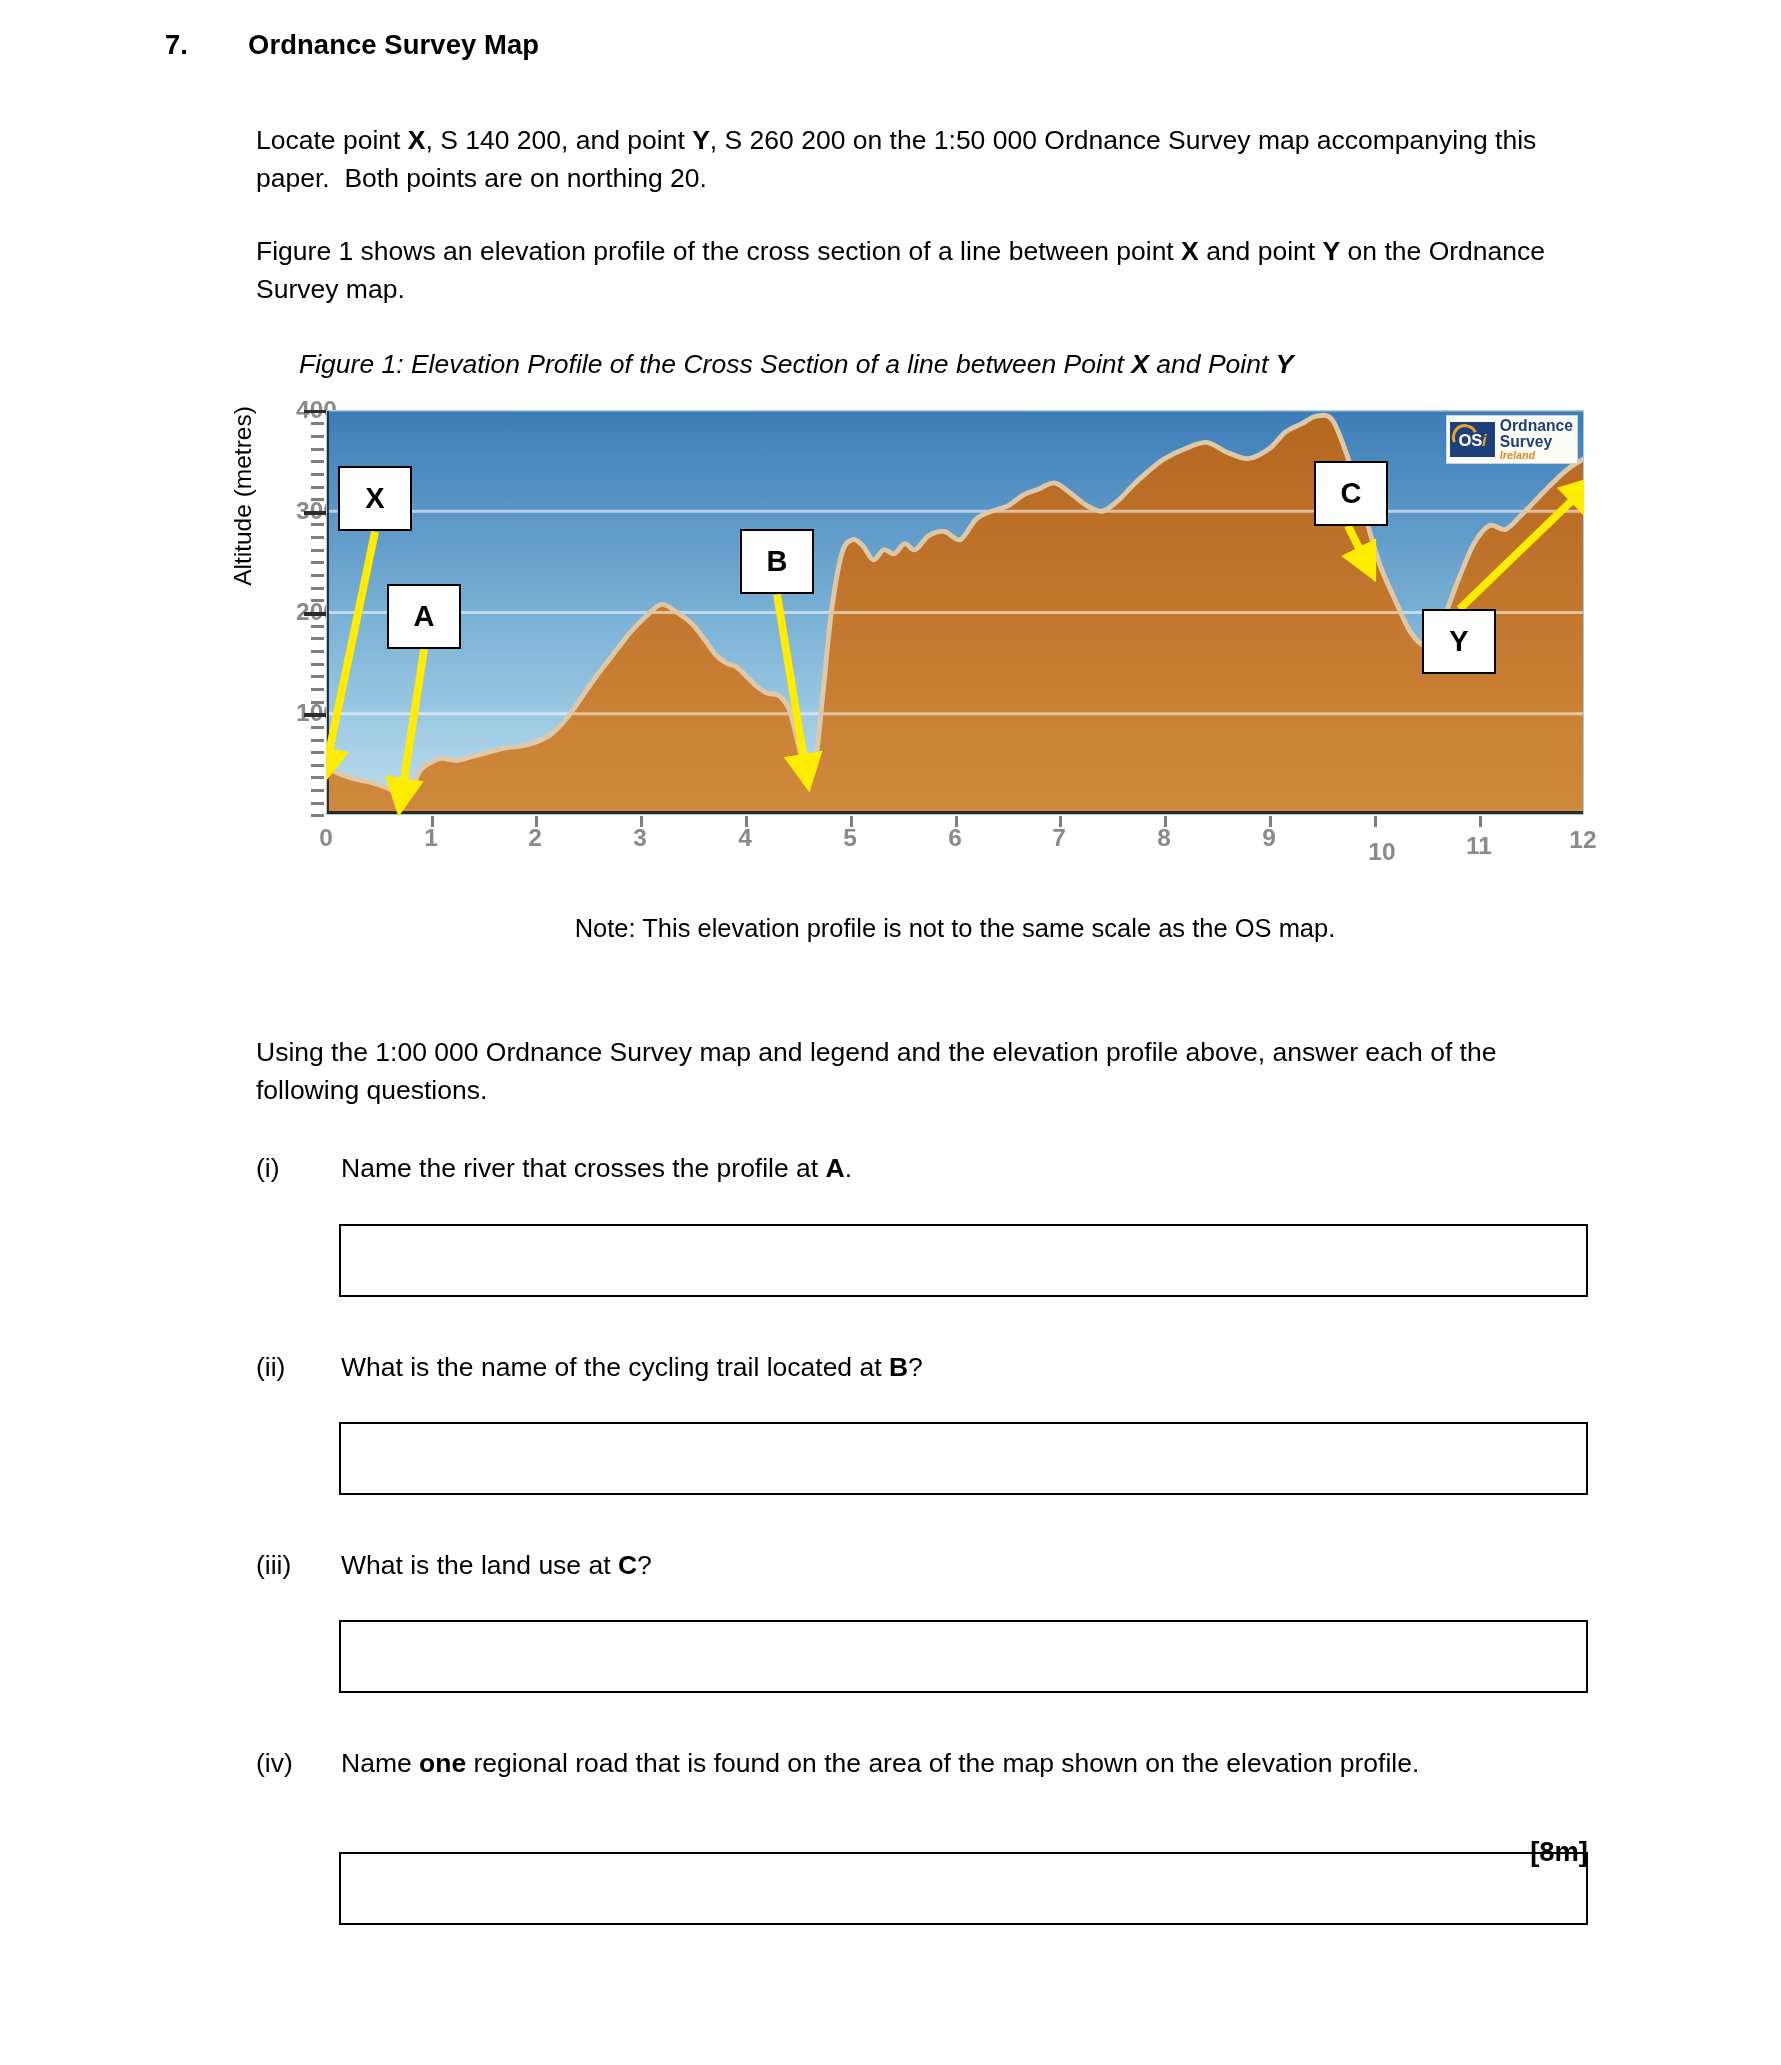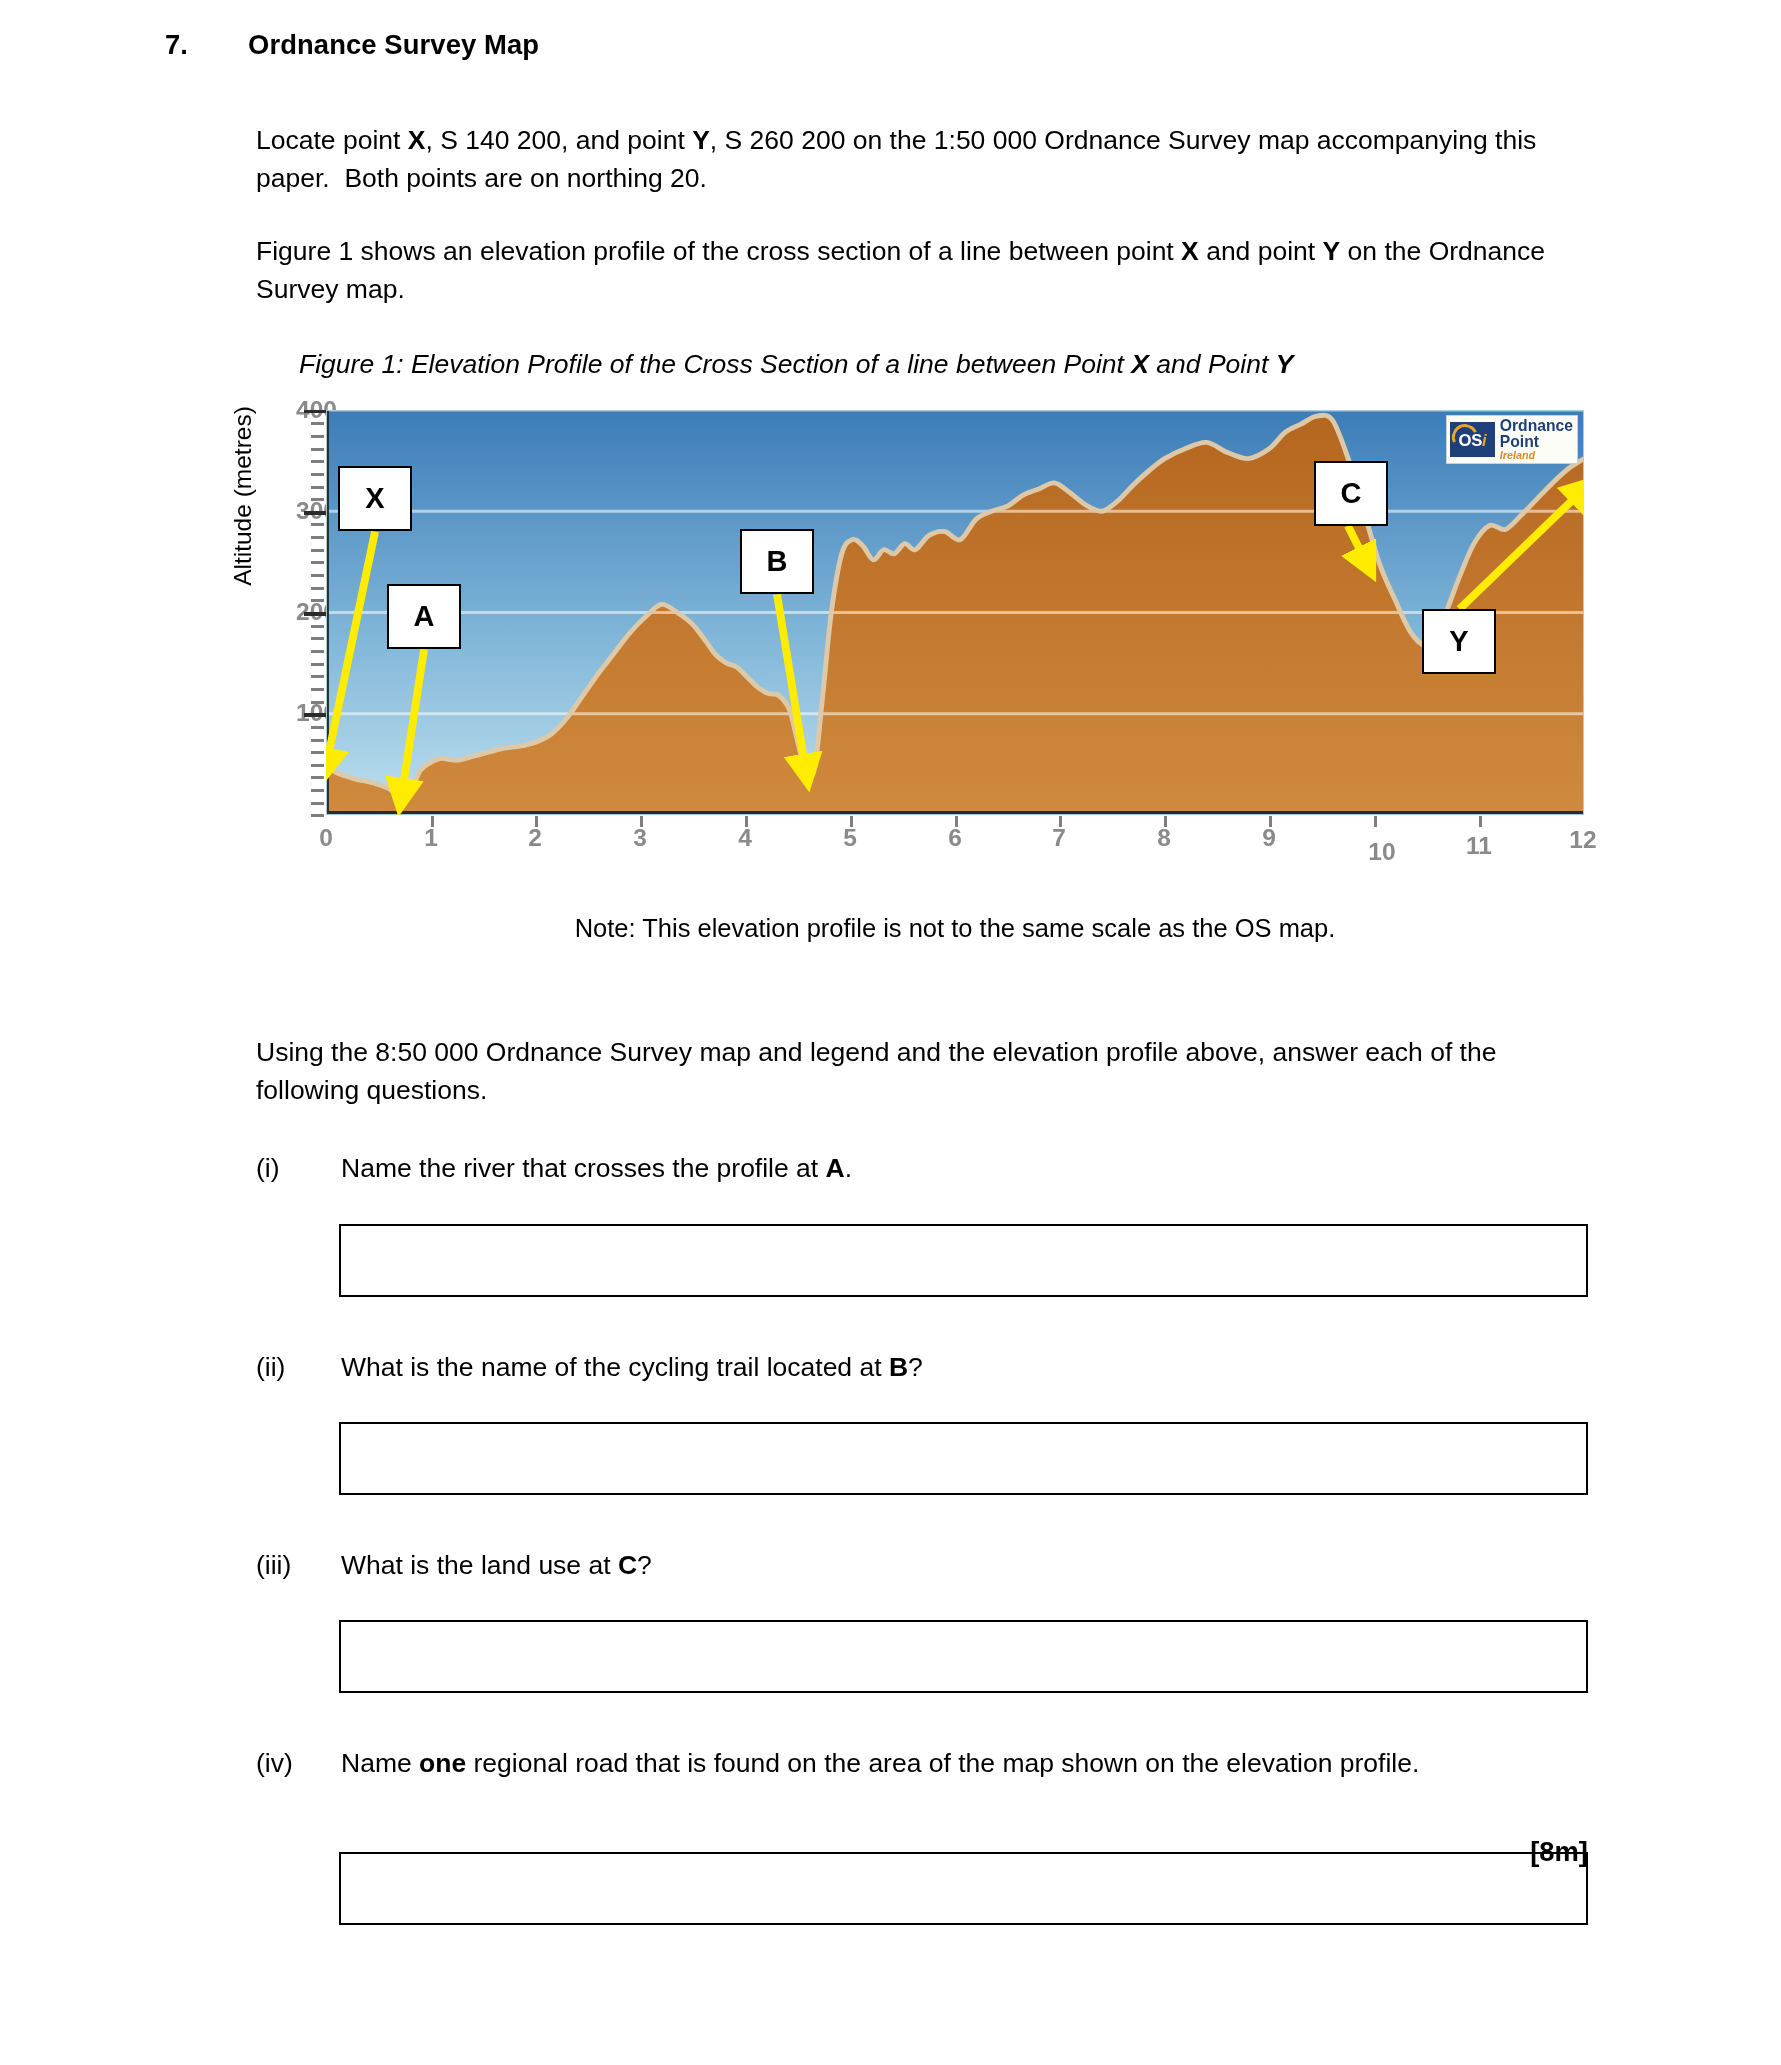--- a/index.html
+++ b/index.html
@@ -371,27 +371,27 @@
         <div class="callout" style="left: 1250px; top: 217px; width: 74px; height: 65px;">Y</div>
       </div>
 
     <div class="osi-logo" id="osi-logo" style="left: 1274px; top: 22.5px;">
       <span class="osi-mark">
         <span class="swoosh"></span>
         <span class="osi-txt">OS<i>i</i></span>
       </span>
       <span class="osi-words">
         <span class="l1">Ordnance</span>
-        <span class="l2">Point</span>
+        <span class="l2">Survey</span>
         <span class="l3">Ireland</span>
       </span>
     </div>
   </div>
 
-  <div class="q-intro">Using the 8:50 000 Ordnance Survey map and legend and the elevation profile above, answer each of the following questions.</div>
+  <div class="q-intro">Using the 1:00 000 Ordnance Survey map and legend and the elevation profile above, answer each of the following questions.</div>
 
   <div class="qitem" style="top:1150px">
     <span class="rn">(i)</span>
     <span class="qt">Name the river that crosses the profile at <span class="b">A</span>.</span>
   </div>
   <div class="ansbox" style="top:1224px"></div>
 
   <div class="qitem" style="top:1349px">
     <span class="rn">(ii)</span>
     <span class="qt">What is the name of the cycling trail located at <span class="b">B</span>?</span>

